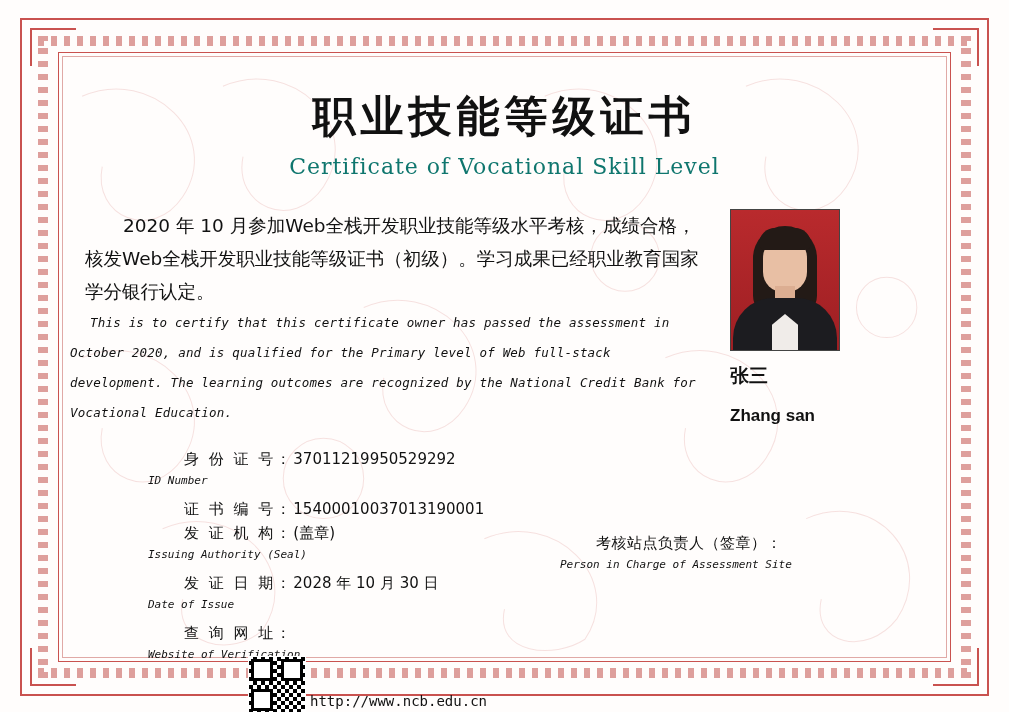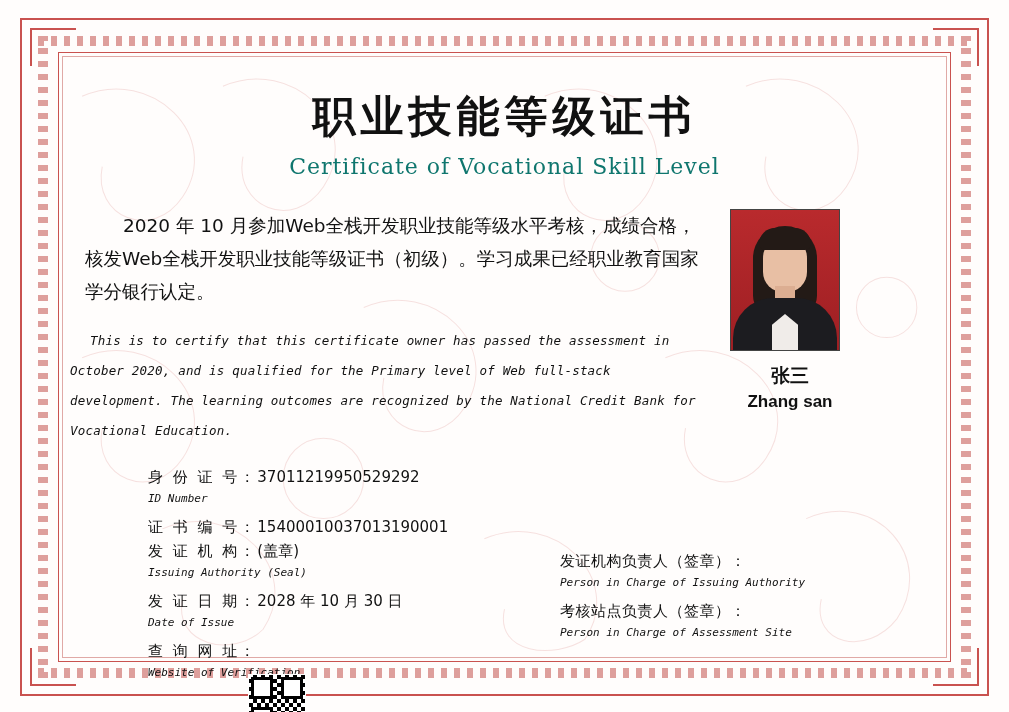--- a/index.html
+++ b/index.html
@@ -120,32 +120,31 @@
     width: 640px;
   }
   .para-zh {
     font-size: 18.5px;
     line-height: 33px;
     text-indent: 38px;
     font-family: "DejaVu Sans", "Liberation Sans", sans-serif;
     margin-left: 15px;
   }
   .para-en {
-    margin-top: 18px;
     font-size: 12.5px;
     line-height: 30px;
     font-style: italic;
     font-family: "DejaVu Sans Mono", "Liberation Mono", monospace;
     text-indent: 20px;
     letter-spacing: .2px;
   }
 
   .photo-block {
     margin-left: 20px;
-    text-align: center;
+    text-align: left;
     width: 120px;
   }
   .photo {
     width: 108px;
     height: 140px;
     border: 1px solid #444;
     background: linear-gradient(#b92a2d, #9e1f23);
     position: relative;
     overflow: hidden;
   }
@@ -208,37 +207,38 @@
     background: #f0ece9;
     clip-path: polygon(50% 0, 100% 30%, 100% 100%, 0 100%, 0 30%);
   }
   .name-zh {
     margin-top: 12px;
     font-size: 19px;
     font-weight: bold;
     font-family: "DejaVu Sans", "Liberation Sans", sans-serif;
   }
   .name-en {
-    margin-top: 3px;
+    margin-top: 17px;
     font-size: 17px;
     font-weight: bold;
   }
 
   .fields {
     margin-top: 20px;
     position: relative;
   }
   .field-row {
     margin-bottom: 2px;
     padding-left: 78px;
   }
   .f-zh {
     font-size: 15px;
     font-family: "DejaVu Sans", "Liberation Sans", sans-serif;
     line-height: 22px;
+    margin-left: 36px;
   }
   .f-label {
     letter-spacing: 2.5px;
   }
   .f-en {
     font-size: 11px;
     font-style: italic;
     font-family: "DejaVu Sans Mono", "Liberation Mono", monospace;
     line-height: 21px;
     margin-bottom: 7px;
@@ -372,24 +372,20 @@
         <div class="f-en">Website of Verification</div>
       </div>
 
       <div class="qr">
           <div class="qr-mark"></div>
         </div>
       <div class="url-text">http://www.ncb.edu.cn</div>
 
       <div class="right-col">
         <div>
-          <div class="f-zh">发证机构负责人（签章）：</div>
-          <div class="f-en">Person in Charge of Issuing Authority</div>
-        </div>
-        <div>
           <div class="f-zh">考核站点负责人（签章）：</div>
           <div class="f-en">Person in Charge of Assessment Site</div>
         </div>
       </div>
 
     </div>
   </div>
 </div>
 
 </body></html>

